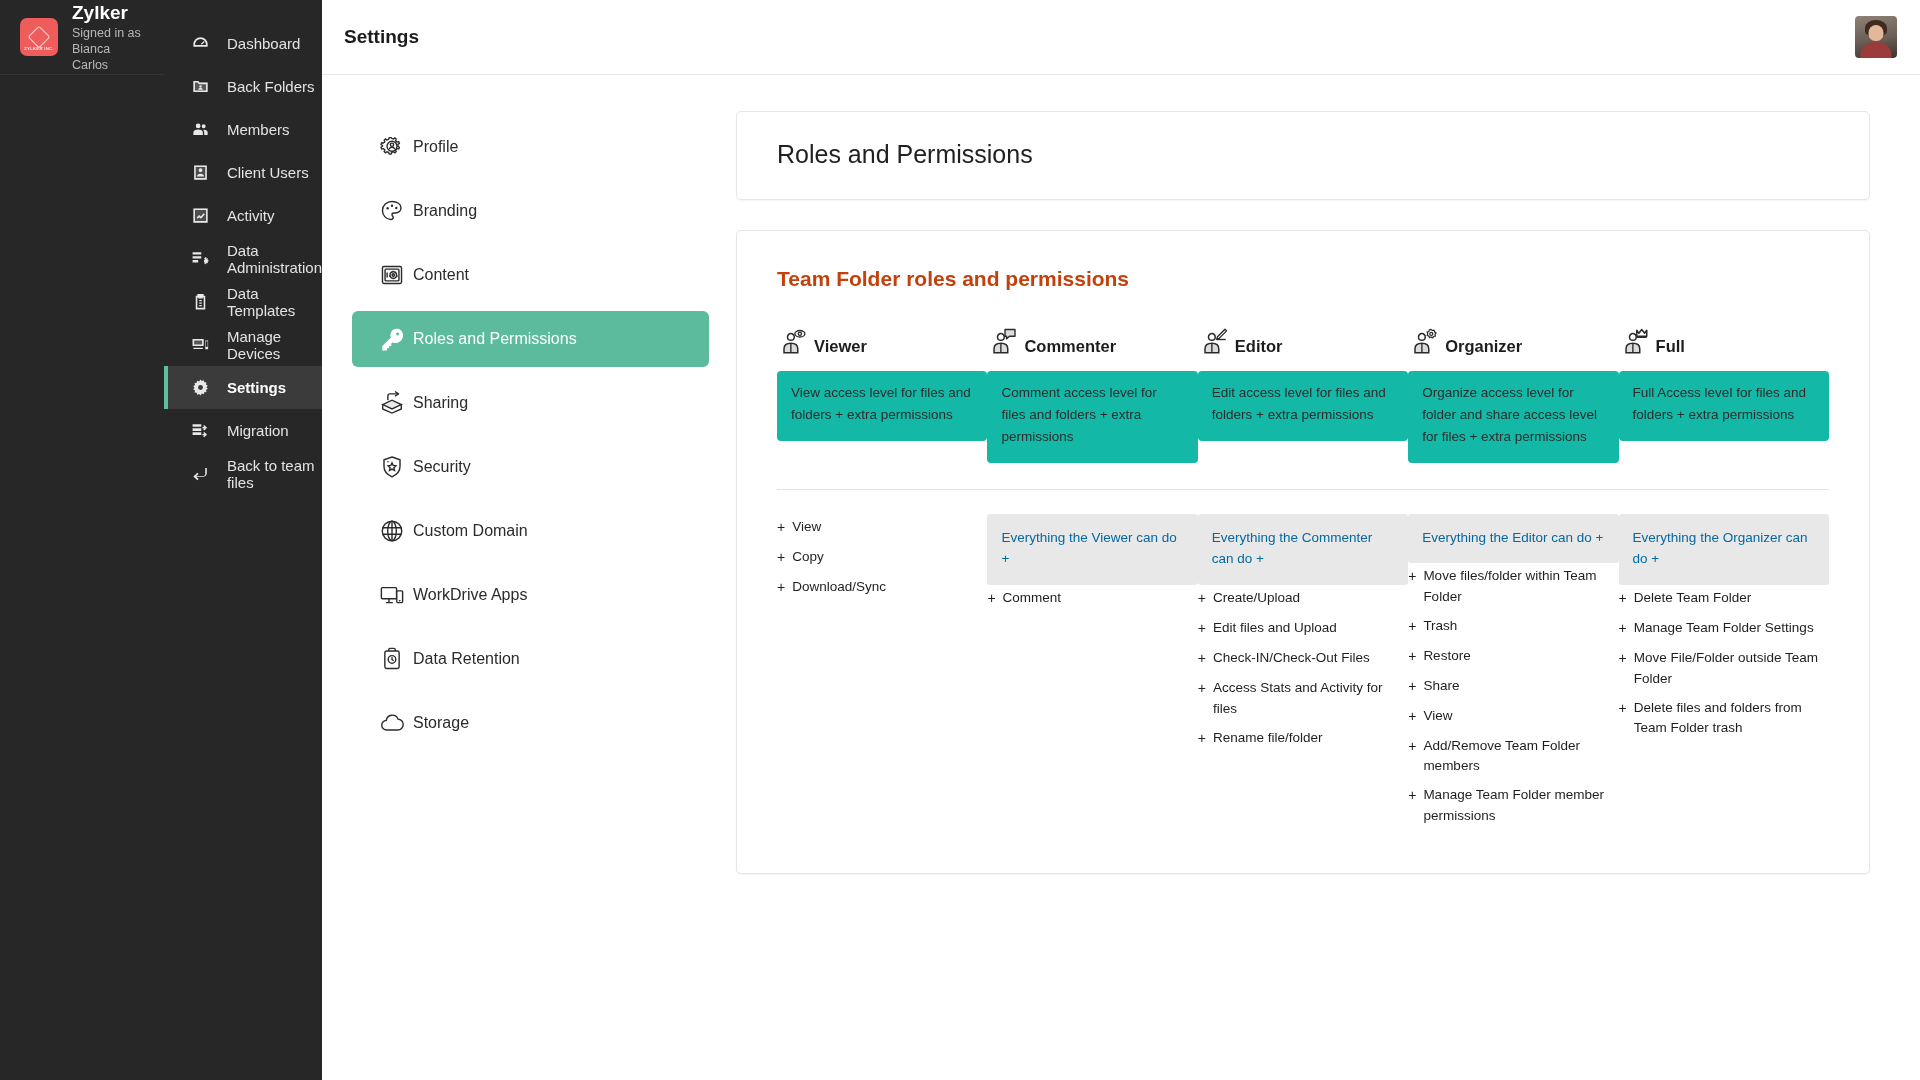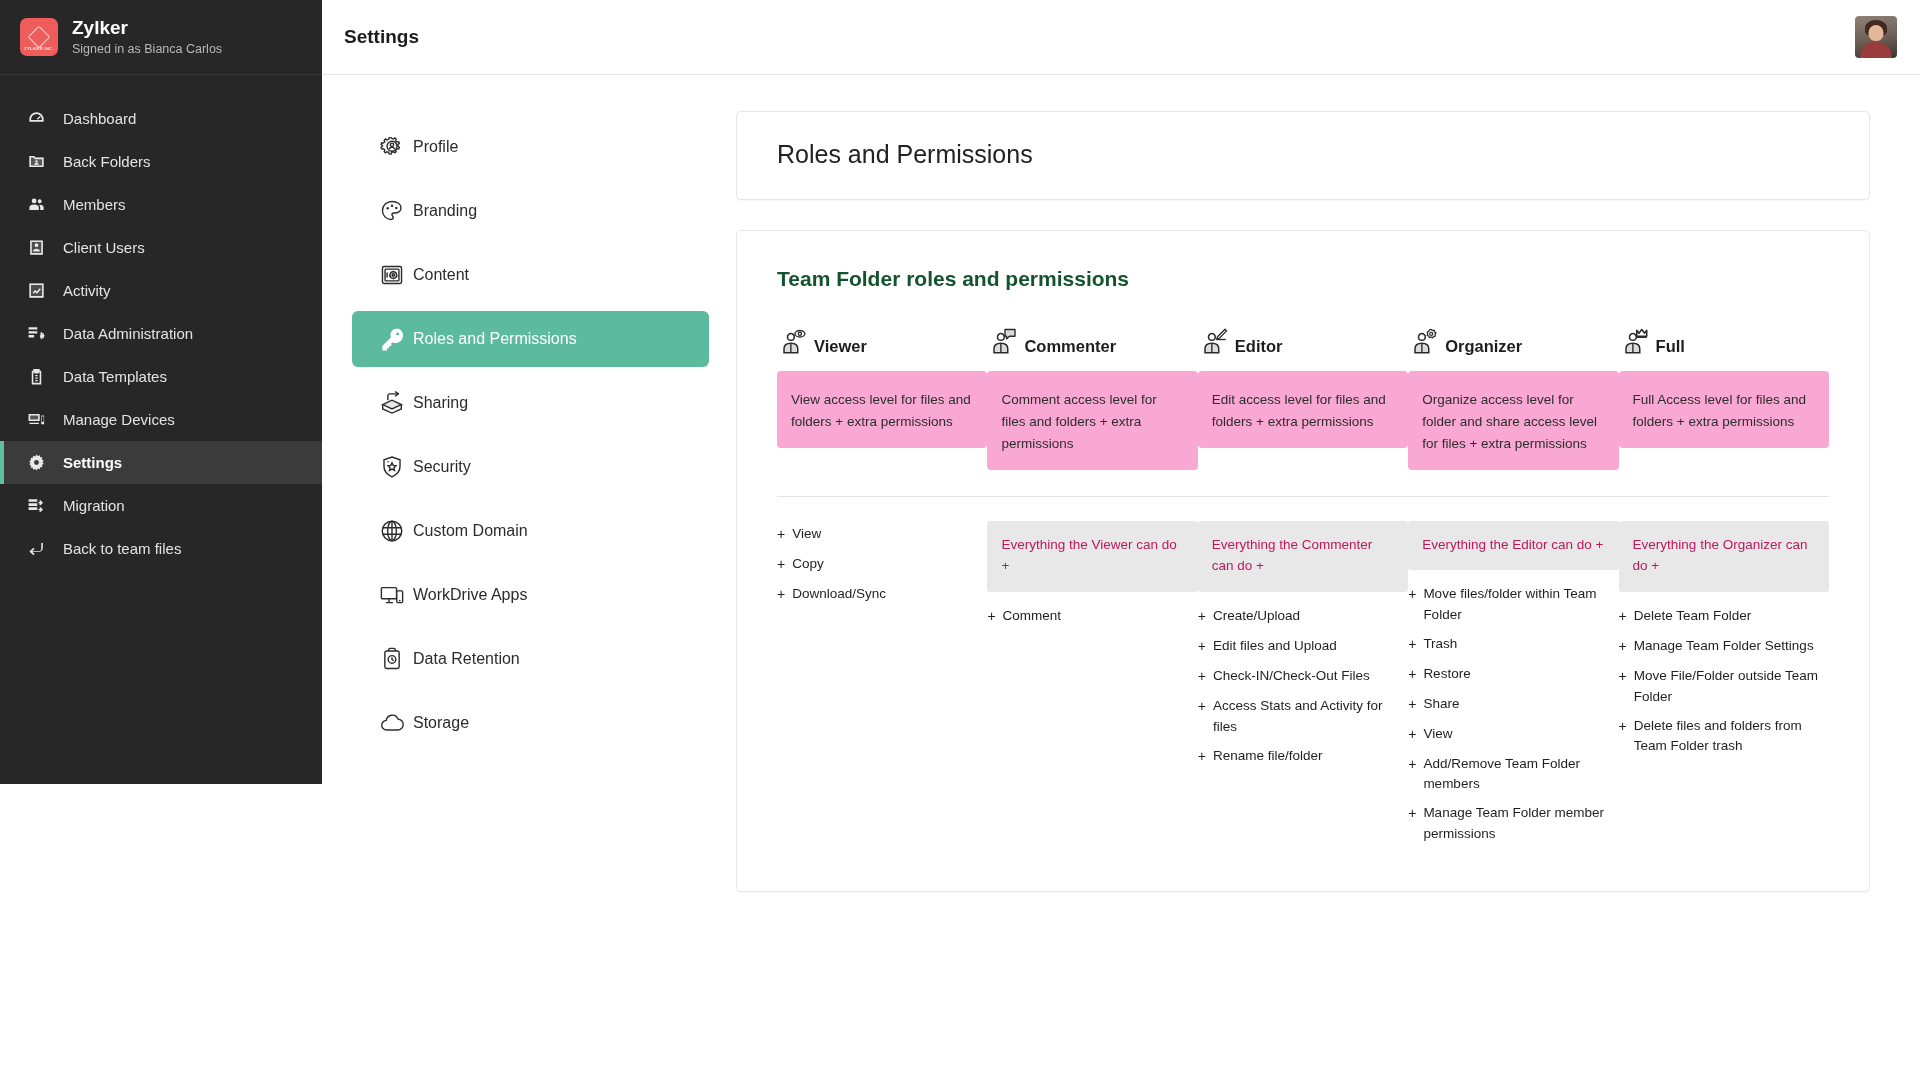--- a/index.html
+++ b/index.html
@@ -6,23 +6,23 @@
   html, body {
     width: 1920px; height: 1080px;
     font-family: "Liberation Sans", sans-serif;
     background: #ffffff;
     overflow: hidden;
   }
   .app { display: flex; width: 1920px; height: 1080px; }
 
   
   .sidebar {
-    width: 322px; min-width: 322px; height: 784px;
+    width: 322px; min-width: 322px; height: 1080px;
     background: #272727;
-    display: flex; flex-direction: column;
+    display: flex; flex-direction: row;
   }
   .brand {
     height: 75px; min-height: 75px;
     display: flex; align-items: center; gap: 14px;
     padding: 0 20px;
     border-bottom: 1px solid #363636;
   }
   .brand-logo {
     width: 38px; height: 38px; min-width: 38px;
     background: #ef5c5c;
@@ -120,44 +120,43 @@
   .panel {
     background: #ffffff;
     border: 1px solid #e6e6e6;
     border-radius: 5px;
     box-shadow: 0 1px 2px rgba(0,0,0,0.04);
   }
   .panel-head { padding: 28px 40px 30px 40px; margin-bottom: 30px; }
   .panel-head-title { font-size: 25px; color: #212121; }
 
   .panel-body { padding: 36px 40px 44px 40px; }
-  .section-title { font-size: 21px; font-weight: bold; color: #14532d; margin-bottom: 26px; }
+  .section-title { font-size: 21px; font-weight: bold; color: #c2410c; margin-bottom: 26px; }
 
   .grid { display: grid; grid-template-columns: repeat(5, 1fr); }
 
   .role-head { display: flex; align-items: flex-end; gap: 7px; height: 42px; margin-bottom: 12px; }
   .role-head .role-ico { width: 30px; height: 32px; min-width: 30px; display: block; }
   .role-head .role-name { font-size: 16.5px; font-weight: bold; color: #1d1d1d; padding-bottom: 3px; }
 
   .role-desc {
-    background: #f9a8d4;
+    background: #14b8a6;
     border-radius: 4px;
-    padding: 18px 14px 15px 14px;
+    padding: 11px 14px 15px 14px;
     font-size: 13.5px; line-height: 1.62; color: #2d2d2d;
   }
 
   .divider { height: 1px; background: #e4e4e4; margin: 26px 0 24px 0; }
 
   .perm-col { display: flex; flex-direction: column; }
   .inherit-box {
     background: #e8e8e8;
     border-radius: 3px;
     padding: 13px 14px 15px 14px;
-    font-size: 13.5px; line-height: 1.62; color: #be185d;
-    margin-bottom: 11px;
+    font-size: 13.5px; line-height: 1.62; color: #0369a1;
   }
   .perm-list { display: flex; flex-direction: column; gap: 3px; }
   .perm-item {
     display: flex; gap: 7px;
     font-size: 13.5px; line-height: 1.5; color: #1f1f1f;
     padding: 3px 0;
   }
   .perm-item .plus { color: #1f1f1f; font-size: 14px; line-height: 1.5; }
 </style>
 </head>

